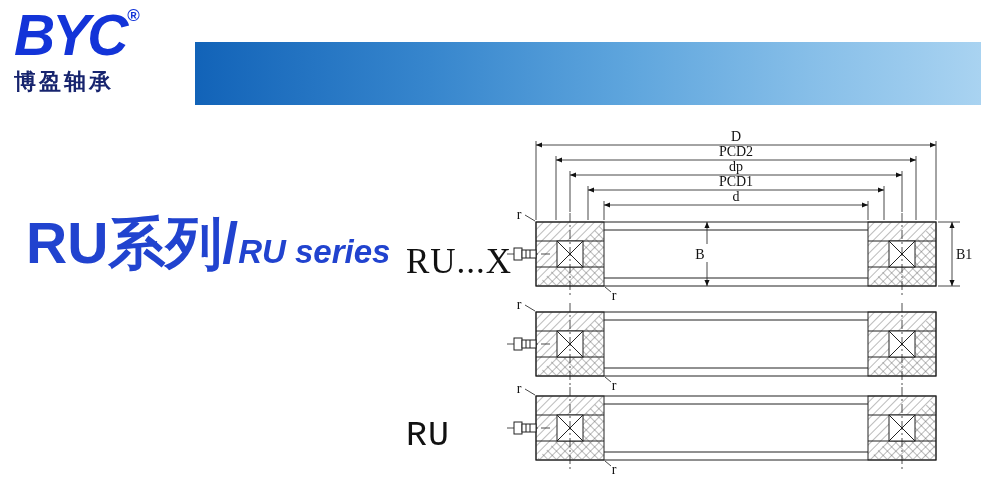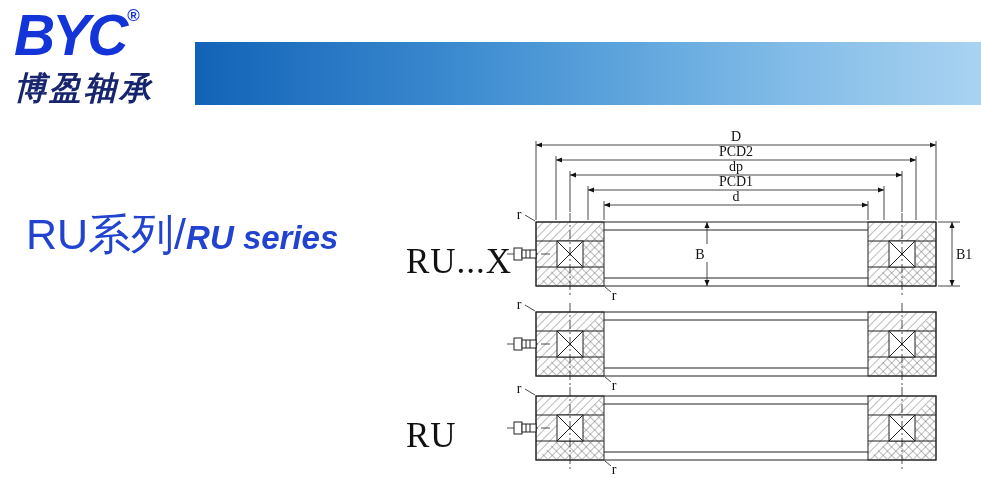--- a/index.html
+++ b/index.html
@@ -18,44 +18,44 @@
     font-family: "Liberation Sans", sans-serif;
     font-style: italic; font-weight: 900;
     font-size: 57px; line-height: 1.0;
     color: #1334d8; letter-spacing: -3px;
   }
   .logo-reg {
     font-size: 17px; color: #1334d8; font-weight: bold;
     vertical-align: 34px; margin-left: 2px; font-style: normal;
   }
   .logo-cn {
-    font-weight: bold; font-size: 32px; color: #17246e;
-    letter-spacing: 3px; margin-top: 3px; font-style: italic;
+    font-weight: bold; font-size: 22px; color: #17246e;
+    letter-spacing: 3px; margin-top: 3px;
   }
 
   
   .banner {
     position: absolute; left: 195px; top: 42px; width: 786px; height: 63px;
     background: linear-gradient(90deg, #1263b8 0%, #3786cd 30%, #5ea5dd 55%, #86bee8 78%, #a9d3f1 100%);
   }
 
   
   .series-title { position: absolute; left: 26px; top: 206px; white-space: nowrap; color: #2143cf; }
-  .t-cn { font-size: 43px; font-weight: 400; letter-spacing: 0px; }
+  .t-cn { font-size: 57px; font-weight: 700; letter-spacing: 0px; }
   .t-en { font-size: 33px; font-weight: 600; letter-spacing: 0px; font-style: italic; }
 
   
   .variant {
     position: absolute; left: 406px;
     font-family: "Liberation Serif", serif;
     font-size: 35px; color: #111; letter-spacing: 1px; white-space: nowrap;
   }
   .v1 { top: 242px; }
   .v2 { top: 332px; }
-  .v3 { top: 416px; }
+  .v3 { top: 416px; font-family: Liberation Mono, monospace; }
 
   svg.drawings { position: absolute; left: 0; top: 0; }
   svg text {
     font-family: "Liberation Serif", serif;
     font-size: 14px; fill: #111; stroke: none;
   }
 </style>
 </head>
 <body>
 

